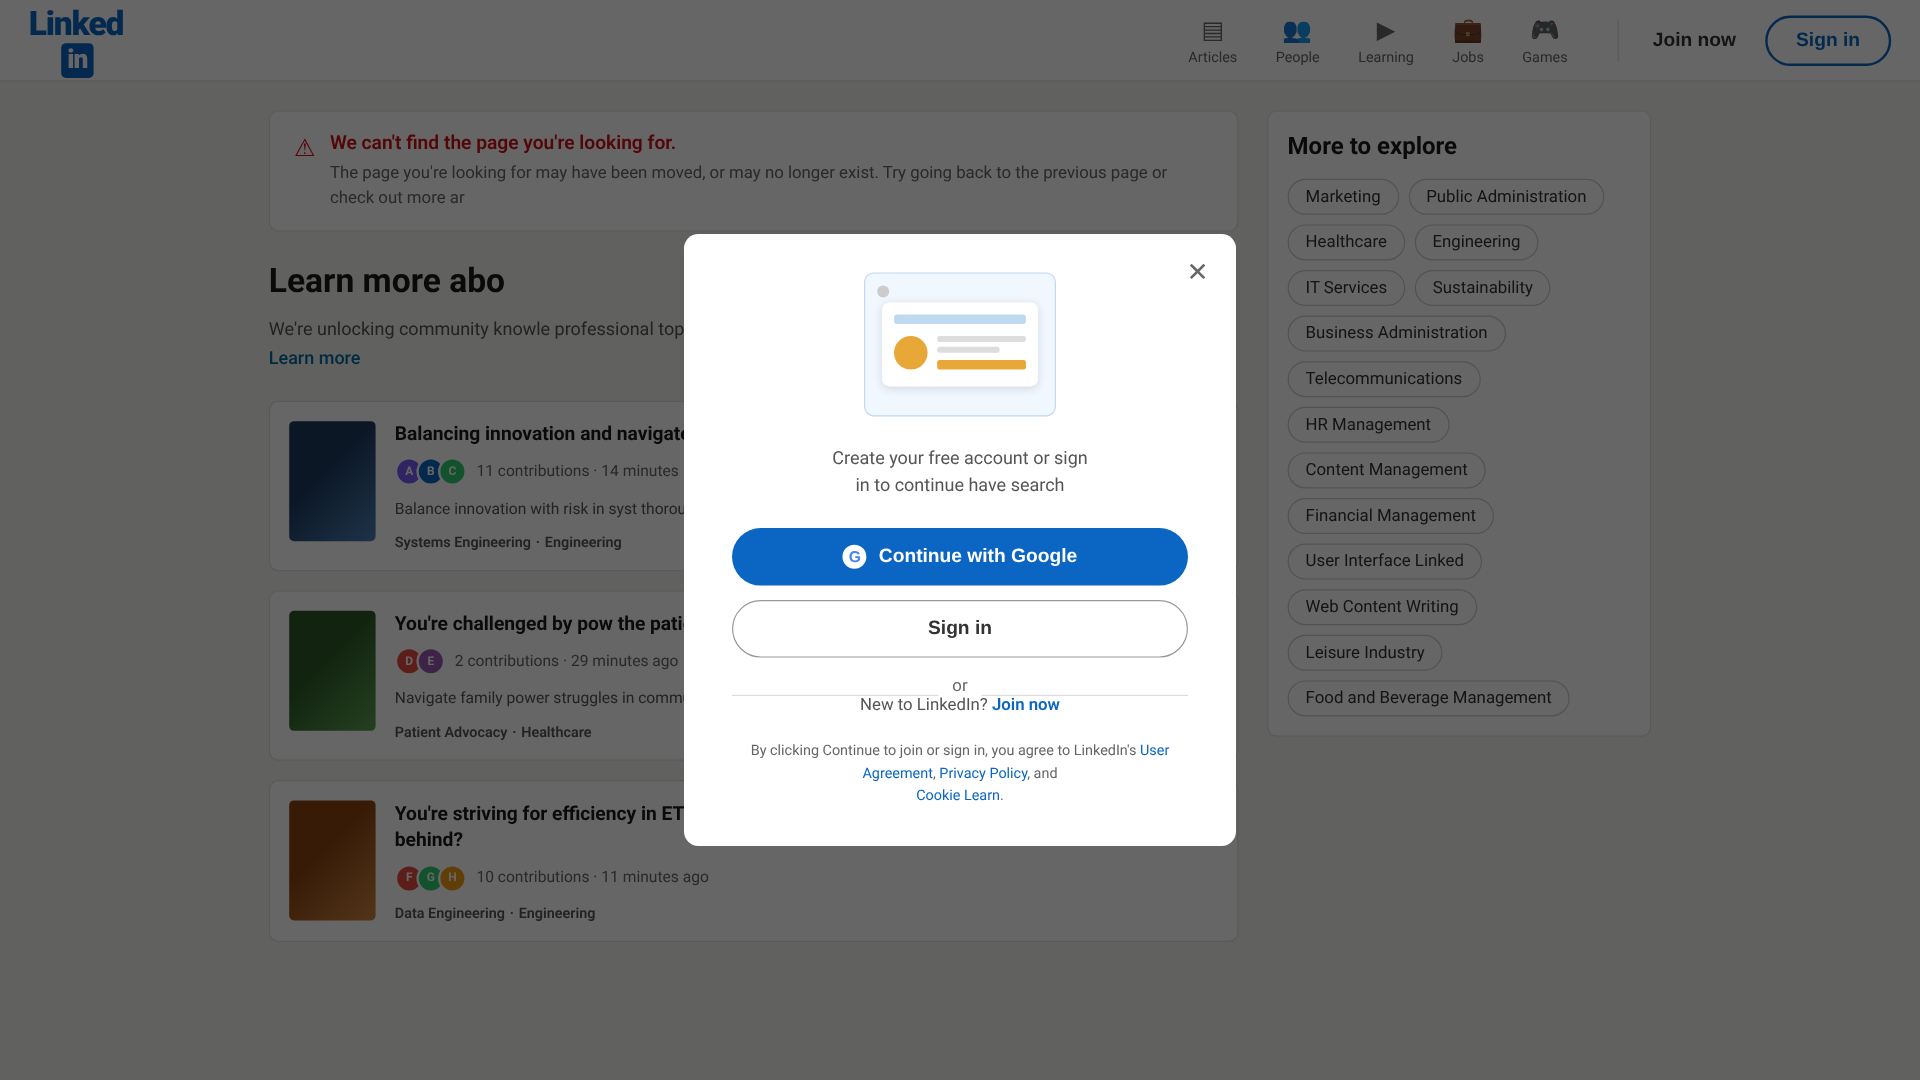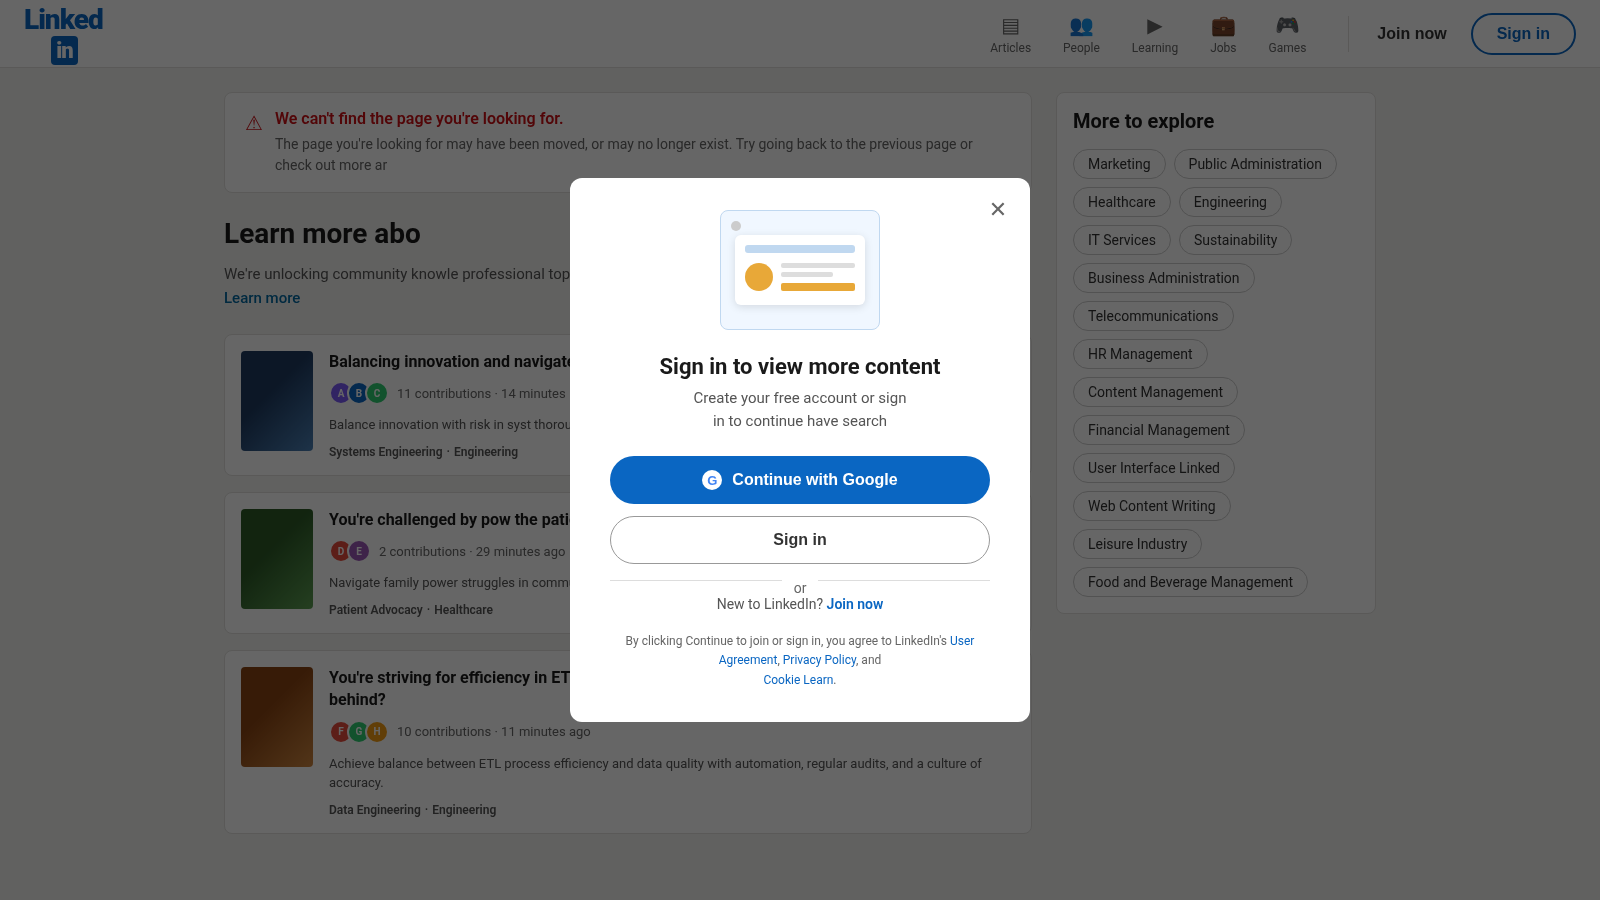--- a/index.html
+++ b/index.html
@@ -274,21 +274,21 @@
       border-radius: 24px;
       padding: 14px;
       font-size: 16px;
       font-weight: 600;
       cursor: pointer;
       margin-bottom: 16px;
     }
 
     .modal-or {
       display: flex;
-      align-items: flex-start;
+      align-items: flex-end;
       gap: 12px;
     }
     .modal-or-line { flex: 1; height: 1px; background: #ddd; }
     .modal-or-text { color: #666; font-size: 14px; }
 
     .modal-join-text { text-align: center; font-size: 14px; color: #555; margin-bottom: 20px; }
     .modal-join-text a { color: #0a66c2; font-weight: 600; text-decoration: none; }
 
     .modal-legal { font-size: 12px; color: #666; line-height: 1.6; text-align: center; }
     .modal-legal a { color: #0a66c2; text-decoration: none; }
@@ -409,21 +409,20 @@
       <div class="article-body">
         <div class="article-title">You're striving for efficiency in ETL processes. How do you ensure data quality doesn't fall behind?</div>
         <div class="article-meta">
           <div class="avatar-group">
             <div class="avatar" style="background:#e74c3c">F</div>
             <div class="avatar" style="background:#2ecc71">G</div>
             <div class="avatar" style="background:#f39c12">H</div>
           </div>
           <span class="meta-text"><span>10 contributions</span> · <span>11 minutes ago</span></span>
         </div>
-        <div class="article-excerpt">Achieve balance between ETL process efficiency and data quality with automation, regular audits, and a culture of accuracy.</div>
         <div class="article-tags">
           <span class="tag">Data Engineering</span>
           <span class="tag"> · </span>
           <span class="tag">Engineering</span>
         </div>
       </div>
     </div>
 
   </div>
 
@@ -465,21 +464,20 @@
             <div class="card-lines">
               <div class="card-line long"></div>
               <div class="card-line medium"></div>
               <div class="card-line gold"></div>
             </div>
           </div>
         </div>
       </div>
     </div>
 
-    <h2 class="modal-title">Sign in to view more content</h2>
     <p class="modal-subtitle">
       <span>Create your free account or sign</span><br>
       <span>in to continue have search</span>
     </p>
 
     <button class="btn-google">
       <span class="google-icon">G</span>
       <span>Continue with Google</span>
     </button>
 

